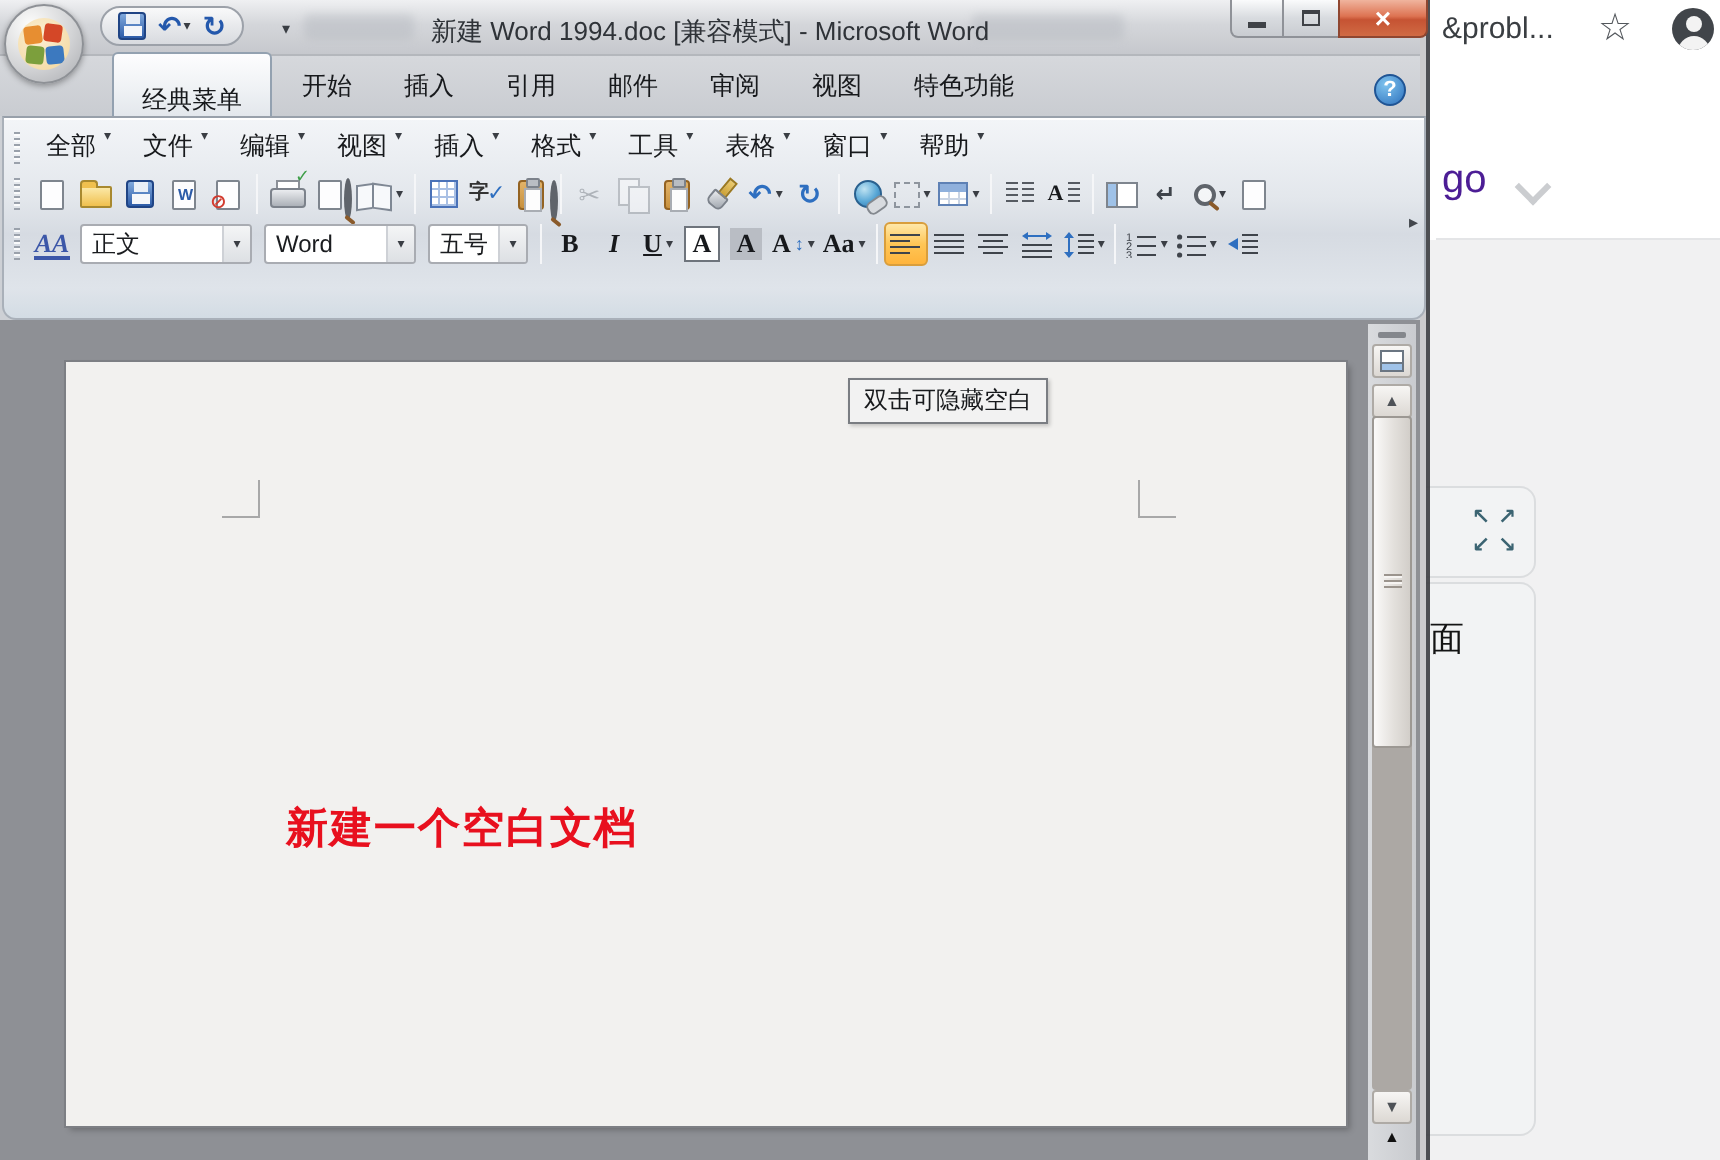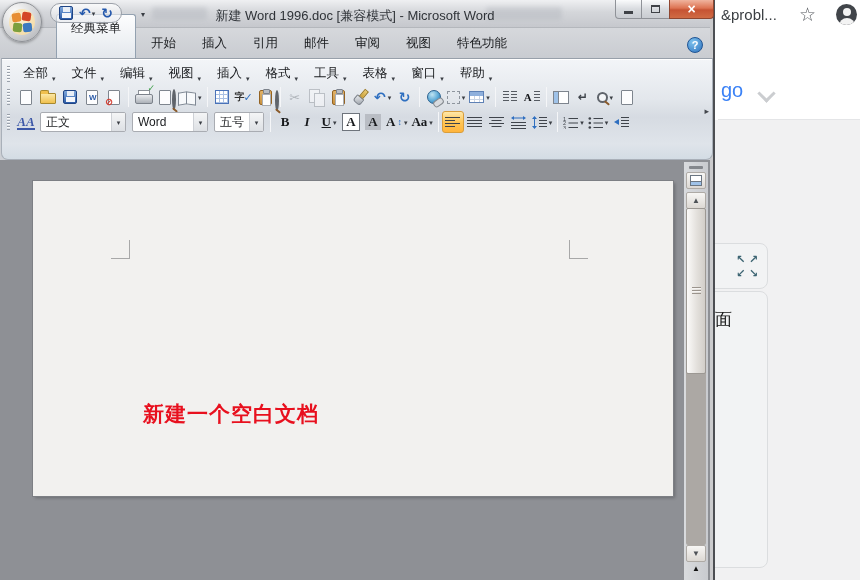--- a/index.html
+++ b/index.html
@@ -8,21 +8,21 @@
   #stage { position:relative; width:860px; height:580px; overflow:hidden; background:#FFF; }
 
   
   .browser { position:absolute; inset:0; background:#FFF; }
   .b-lower { position:absolute; left:0; top:120px; right:0; bottom:0; background:#F1F1F2; }
   .b-tabtext { position:absolute; left:721px; top:6px; font-size:15px; color:#3A3E42; white-space:nowrap; }
   .b-star { position:absolute; left:799px; top:3px; font-size:19px; color:#53575C; }
   .b-avatar { position:absolute; left:836px; top:4px; width:21px; height:21px; border-radius:50%; background:#41454A; overflow:hidden; }
   .av-head { position:absolute; left:6.5px; top:4px; width:8px; height:8px; border-radius:50%; background:#F3F3F3; }
   .av-body { position:absolute; left:2.5px; top:13.5px; width:16px; height:10px; border-radius:8px 8px 0 0; background:#F3F3F3; }
-  .b-go { position:absolute; left:721px; top:79px; font-size:20px; color:#3b82f6; }
+  .b-go { position:absolute; left:721px; top:79px; font-size:20px; color:#4c1d95; }
   .b-chev { position:absolute; left:760px; top:87px; width:13px; height:13px; border-right:3px solid #CBCDD0; border-bottom:3px solid #CBCDD0; transform:rotate(45deg); }
   .b-divider { position:absolute; left:718px; top:119px; width:142px; height:1px; background:#E4E5E7; }
   .b-panel { position:absolute; left:700px; width:68px; background:#F2F3F4; border:1px solid #DBDDDF; border-radius:8px; }
   .p1 { top:243px; height:46px; }
   .p2 { top:291px; height:277px; }
   .expand-ic { position:absolute; right:7px; top:8px; width:26px; height:28px; display:grid; grid-template-columns:1fr 1fr; color:#3C6472; font-size:11px; font-weight:bold; line-height:14px; text-align:center; cursor:pointer; }
   .peek { position:absolute; left:14px; top:16px; font-size:17px; color:#141414; }
 
   
   #word { position:absolute; left:0; top:0; width:713px; height:580px; background:#CDD0D5; border-right:3px solid #CBCBCD; box-shadow:2px 0 0 rgba(58,60,64,.9); }
@@ -52,31 +52,31 @@
   .wbtn.min { border-radius:0 0 0 4px; }
   .wbtn.max { border-left:none; border-right:none; }
   .glyph-min { width:9px; height:3px; background:#3F4247; margin-top:7px; }
   .glyph-max { width:9px; height:8px; border:1px solid #3F4247; border-top-width:2px; }
   .wbtn.cls { width:45px; border-radius:0 0 4px 0; background:linear-gradient(#F0B49E,#DD7352 45%,#C65333 55%,#D06B44); border-color:#8F4630; color:#FFF; font-size:14px; font-weight:bold; }
 
   
   .tabrow { position:absolute; left:0; top:28px; right:0; height:30px; background:linear-gradient(#D6D8DC,#C9CCD1); }
   .tabs { position:absolute; left:54px; top:0; height:30px; display:flex; align-items:flex-end; }
   .tab { padding:0 13px; height:30px; line-height:30px; font-size:12.5px; color:#17191C; cursor:pointer; white-space:nowrap; }
-  .tab.active { background:linear-gradient(#FDFDFE,#EEF1F4 60%,#E3E7EC); border:1px solid #93A1B0; border-bottom:none; border-radius:3px 3px 0 0; height:44px; line-height:26px; margin:0 2px; padding:0 14px; }
+  .tab.active { background:linear-gradient(#FDFDFE,#EEF1F4 60%,#E3E7EC); border:1px solid #93A1B0; border-bottom:none; border-radius:3px 3px 0 0; height:32px; line-height:26px; margin:0 2px; padding:10px 14px; }
   .help-btn { position:absolute; right:7px; top:9px; width:16px; height:16px; border-radius:50%; background:radial-gradient(circle at 35% 30%,#7FC3EE,#2E72BE); color:#FFF; font-weight:bold; font-size:11px; display:flex; align-items:center; justify-content:center; border:1px solid #1F5494; cursor:pointer; }
 
   
   .ribbon { position:absolute; top:58px; left:1px; width:712px; height:102px; background:linear-gradient(#F3F5F8,#E3E7EC 40%,#D6DBE2 58%,#DFE4EA 85%,#D3DCE4); border:1px solid #A9B0B9; border-top-color:#98A0AA; border-radius:0 0 7px 7px; box-shadow:inset 0 1px 0 #FFF; overflow:hidden; }
   .rrow { position:absolute; left:2px; right:2px; display:flex; align-items:center; }
   .mrow  { top:3px;  height:23px; }
   .trow1 { top:26px; height:24px; }
   .trow2 { top:50px; height:26px; }
   .grip { width:3px; height:16px; margin:0 5px 0 3px; background:repeating-linear-gradient(180deg,#9AA1AB 0 1px,rgba(255,255,255,.85) 1px 2px,transparent 2px 3px); }
-  .menu-item { font-size:12.5px; color:#17191C; padding:3px 8px; display:flex; align-items:flex-end; gap:4px; cursor:pointer; border-radius:2px; }
+  .menu-item { font-size:12.5px; color:#17191C; padding:3px 8px; display:flex; align-items:flex-start; gap:4px; cursor:pointer; border-radius:2px; }
   .sep { width:1px; height:20px; background:#AEB2B8; border-right:1px solid #F5F6F8; margin:0 3px; }
   .tb { height:22px; min-width:22px; display:flex; align-items:center; justify-content:center; gap:2px; border-radius:3px; position:relative; cursor:pointer; padding:0 2px; }
   .tb.disabled { opacity:.45; }
   .tb.activeb { background:linear-gradient(#FFE8A9,#FFC656 50%,#FFB43C); border:1px solid #D99E3C; }
   .ovf { position:absolute; right:3px; top:47px; font-size:9px; color:#42464C; cursor:pointer; }
 
   
   .i-page { width:12px; height:15px; background:#FDFDFE; border:1px solid #7E858E; border-radius:1px; position:relative; }
   .i-folder { width:16px; height:11px; position:relative; background:linear-gradient(#FBE8A6,#F0C04E); border:1px solid #A8892F; border-radius:1px; margin-top:3px; }
   .i-folder::before { content:""; position:absolute; left:-1px; top:-4px; width:7px; height:3px; background:#F0C04E; border:1px solid #A8892F; border-bottom:none; border-radius:2px 2px 0 0; }
@@ -120,21 +120,21 @@
   .fmt { font-size:13px; color:#17191C; }
   .fmt.b { font-weight:bold; }
   .fmt.i { font-style:italic; font-weight:bold; }
   .fmt.u { text-decoration:underline; font-weight:bold; }
   .fmt.box { border:1px solid #6E747C; padding:0 3px; font-weight:bold; background:#FFF; }
   .fmt.shade { background:#B9BDC4; padding:0 3px; font-weight:bold; }
   .blue { color:#2E6FC0; }
 
   
   .docarea { position:absolute; left:0; top:160px; right:0; bottom:0; background:#8E9095; }
-  .page { position:absolute; left:33px; top:21px; width:640px; height:315px; background:#F2F1EF; box-shadow:0 0 0 1px #7D7F84, 2px 2px 3px rgba(0,0,0,.25); }
+  .page { position:absolute; left:33px; top:21px; width:640px; height:382px; background:#F2F1EF; box-shadow:0 0 0 1px #7D7F84, 2px 2px 3px rgba(0,0,0,.25); }
   .corner { position:absolute; width:19px; height:19px; }
   .corner.tl { left:78px; top:59px; border-right:1px solid #A8A8A8; border-bottom:1px solid #A8A8A8; }
   .corner.tr { left:536px; top:59px; border-left:1px solid #A8A8A8; border-bottom:1px solid #A8A8A8; }
   .doc-text { position:absolute; left:110px; top:219px; font-size:21px; font-weight:bold; color:#E8101E; letter-spacing:1px; white-space:nowrap; }
   .ws-tooltip { position:absolute; left:424px; top:29px; background:#F2F2F2; border:1px solid #7A7D82; font-size:12px; color:#17191C; padding:2px 7px; white-space:nowrap; box-shadow:1px 1px 2px rgba(0,0,0,.2); }
 
   
   .scrollcol { position:absolute; right:2px; top:2px; width:24px; bottom:0; background:linear-gradient(90deg,#D9DBDE,#C9CBCF); }
   .sc-split { position:absolute; left:5px; top:4px; width:14px; height:3px; background:#84878C; border-radius:1px; cursor:row-resize; }
   .sc-btn { position:absolute; left:2px; width:20px; height:17px; background:linear-gradient(#F7F6F4,#DCD8D3); border:1px solid #AEAAA5; border-radius:2px; display:flex; align-items:center; justify-content:center; font-size:8px; color:#4E5257; cursor:pointer; }
@@ -184,21 +184,21 @@
         <span class="i-floppy"></span>
         <span style="display:flex;align-items:center;gap:1px">
           <span class="glyph">↶</span>
           <span class="caret">▾</span>
         </span>
         <span class="glyph">↻</span>
       </div>
       <span class="qat-ext">▾</span>
       <span class="blur blur1"></span>
       <span class="blur blur2"></span>
-      <span class="title">新建 Word 1996.doc [兼容模式] - Microsoft Word</span>
+      <span class="title">新建 Word 1994.doc [兼容模式] - Microsoft Word</span>
       <div class="winctl">
         <span class="wbtn min">
             <span class="glyph-min"></span>
           </span>
         <span class="wbtn max">
             <span class="glyph-max"></span>
           </span>
         <span class="wbtn cls">
             <span>×</span>
           </span>
@@ -528,20 +528,21 @@
 
       <span class="ovf">▸</span>
     </div>
 
     <div class="docarea">
       <div class="page">
         <span class="corner tl"></span>
         <span class="corner tr"></span>
         <span class="doc-text">新建一个空白文档</span>
       </div>
+      <div class="ws-tooltip">双击可隐藏空白</div>
 
       <div class="scrollcol">
         <span class="sc-split"></span>
         <span class="sc-btn sc-ruler">
             <span class="i-ruler"></span>
           </span>
         <span class="sc-btn sc-up">▲</span>
         <span class="sc-track"></span>
         <span class="sc-thumb">
             <span class="sc-grip"></span>

